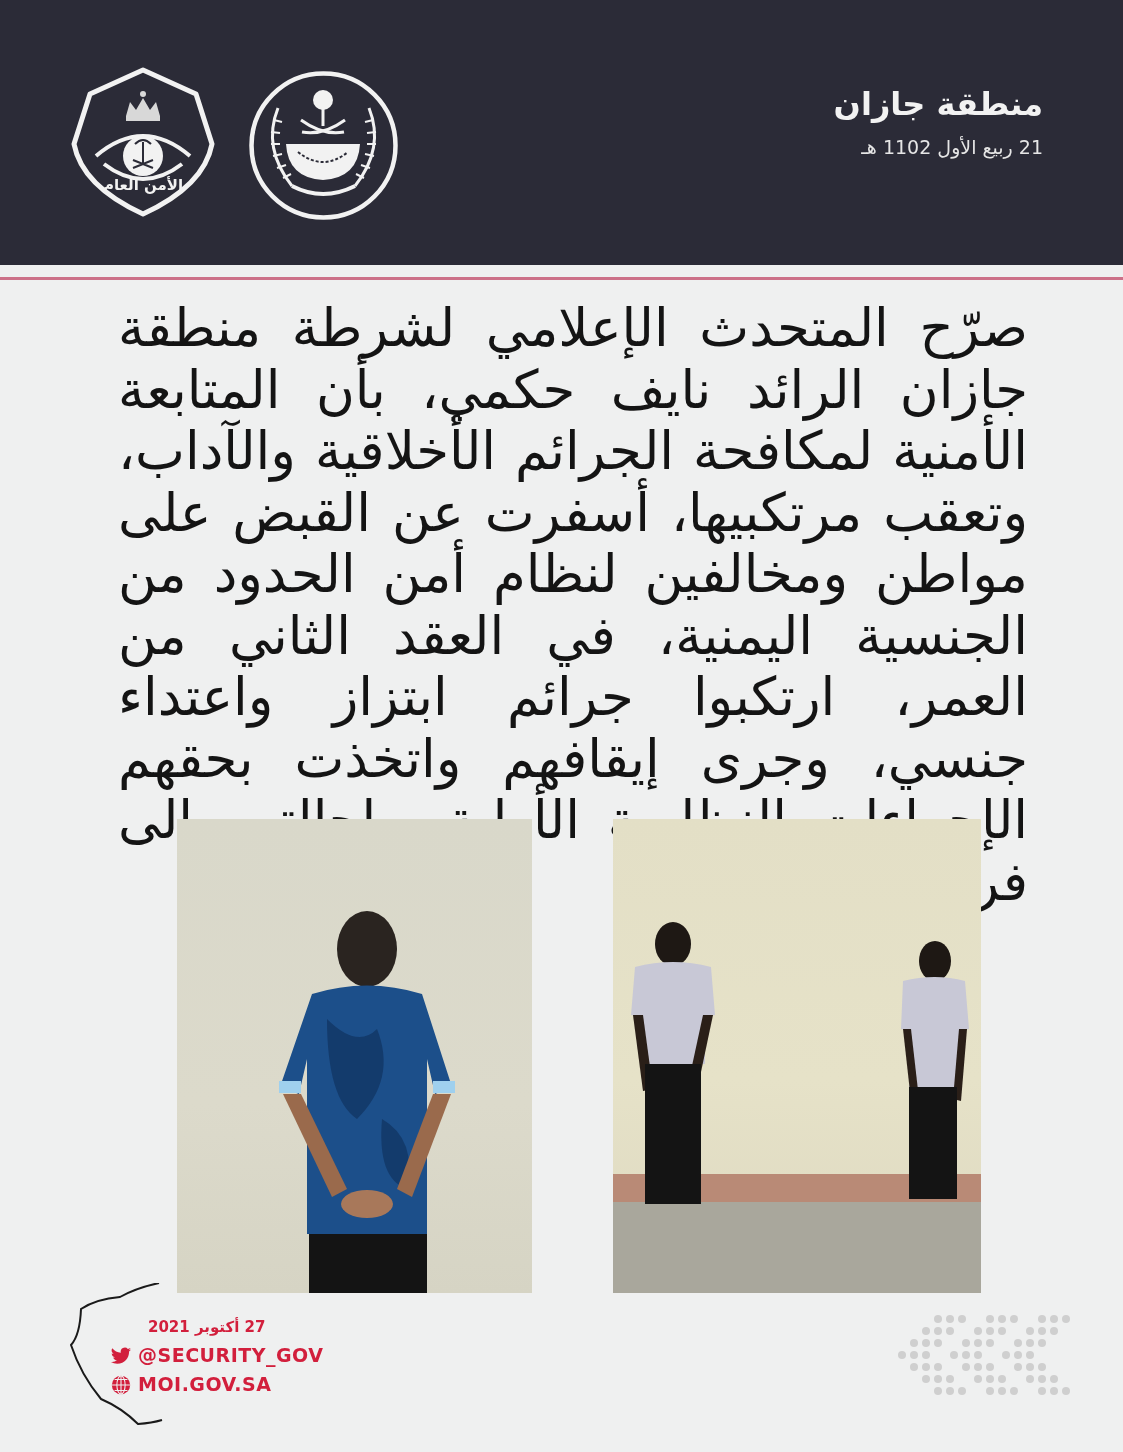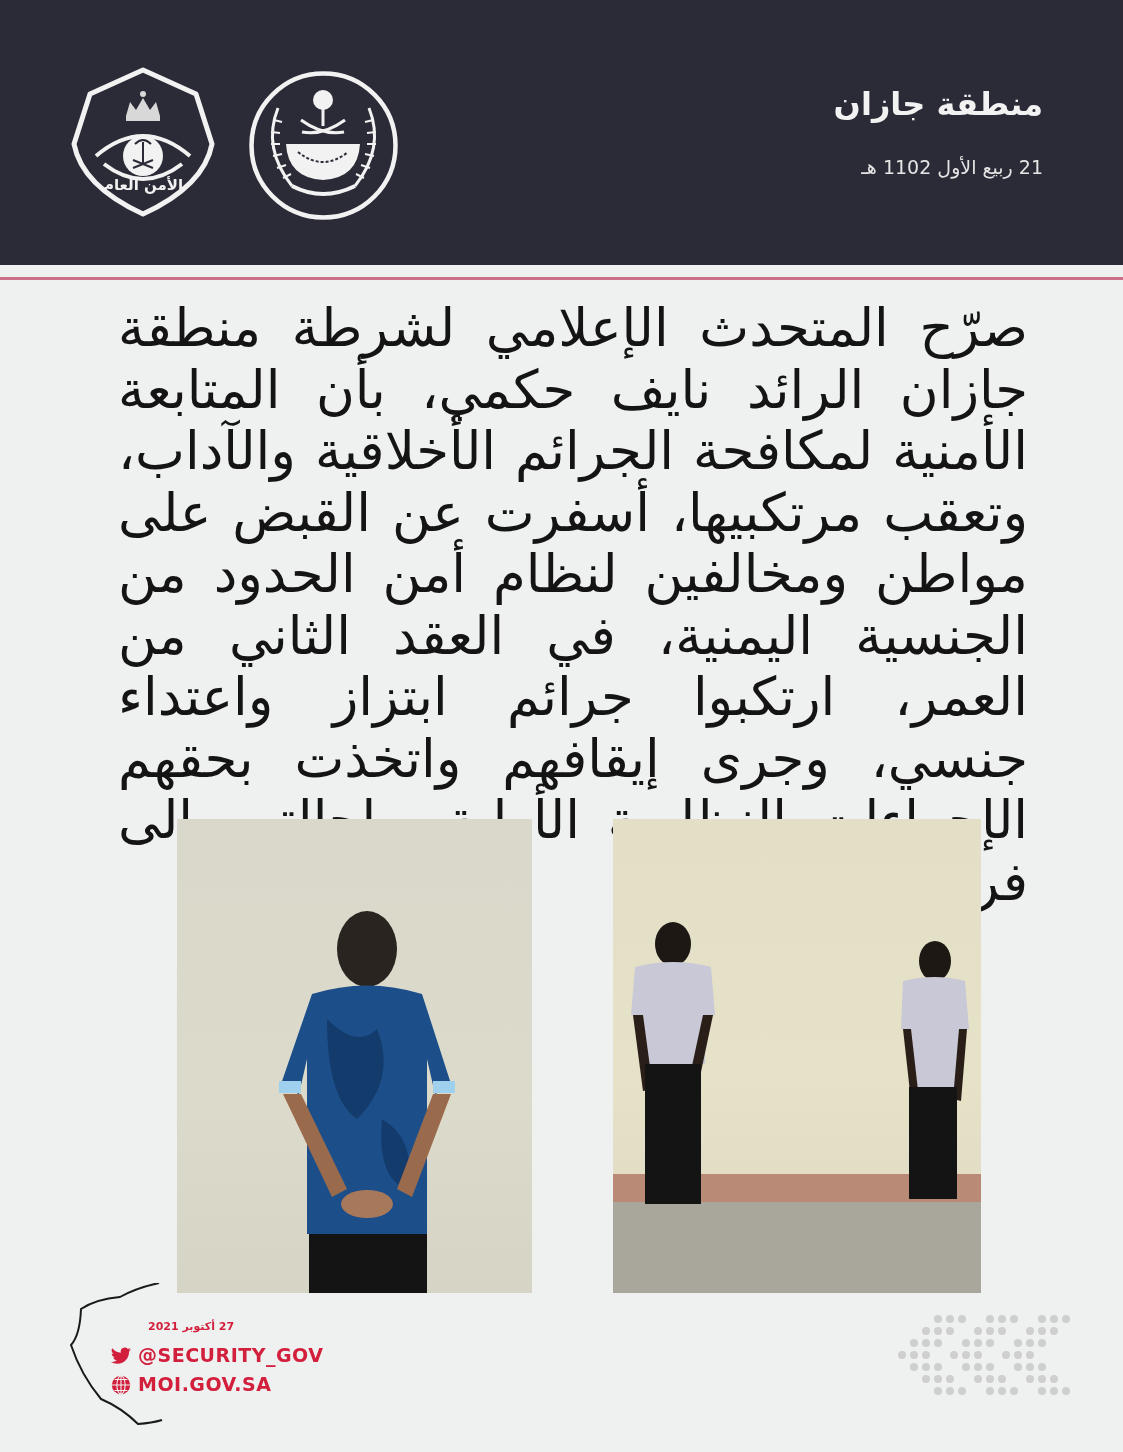--- a/index.html
+++ b/index.html
@@ -10,21 +10,21 @@
       position: relative;
     }
     .header {
       position: absolute; left: 0; top: 0; width: 1123px; height: 265px;
       background: #2b2b37;
     }
     .header-text {
       position: absolute; right: 80px; top: 82px; text-align: right; direction: rtl;
       color: #f2f2f2;
     }
-    .region-title { font-size: 32px; font-weight: bold; line-height: 44px; margin-bottom: 24px; text-align: right; }
+    .region-title { font-size: 32px; font-weight: bold; line-height: 44px; margin-bottom: 4px; text-align: right; }
     .date-line { font-size: 19px; line-height: 34px; color: #e6e6e6; }
 
     .logo { position: absolute; }
     .logo-moi { left: 246px; top: 68px; width: 155px; height: 155px; }
     .logo-ps { left: 68px; top: 64px; width: 150px; height: 155px; }
 
     .accent-line {
       position: absolute; left: 0; top: 277px; width: 1123px; height: 3px;
       background: #cc7088;
     }
@@ -43,21 +43,21 @@
     .photo-1 { left: 177px; top: 819px; width: 355px; height: 474px;
       background: linear-gradient(180deg, #d9d8ca 0%, #dcdacb 60%, #d6d4c4 100%); }
     .photo-2 { left: 613px; top: 819px; width: 368px; height: 474px;
       background: linear-gradient(180deg, #e3dfc6 0%, #e6e2c8 55%, #ddd8c0 100%); }
 
     .footer-shield { position: absolute; left: 66px; top: 1283px; width: 100px; height: 150px; }
     .footer-info {
       position: absolute; left: 110px; top: 1313px; color: #d21f3c;
       font-family: "DejaVu Sans", sans-serif; font-weight: bold;
     }
-    .footer-date { font-size: 11px; line-height: 28px; direction: rtl; text-align: left; padding-left: 38px; }
+    .footer-date { font-size: 15px; line-height: 28px; direction: rtl; text-align: left; padding-left: 38px; }
     .footer-row { display: flex; align-items: center; font-size: 19px; line-height: 29px; letter-spacing: 0.5px; text-align: center; }
     .footer-row .ico { width: 22px; height: 22px; margin-right: 6px; display: inline-block; }
     .dots { position: absolute; left: 890px; top: 1310px; width: 180px; height: 90px; }
   </style>
 </head>
 <body>
 
 <div class="header">
 
   <svg class="logo logo-ps" viewBox="0 0 150 155">

